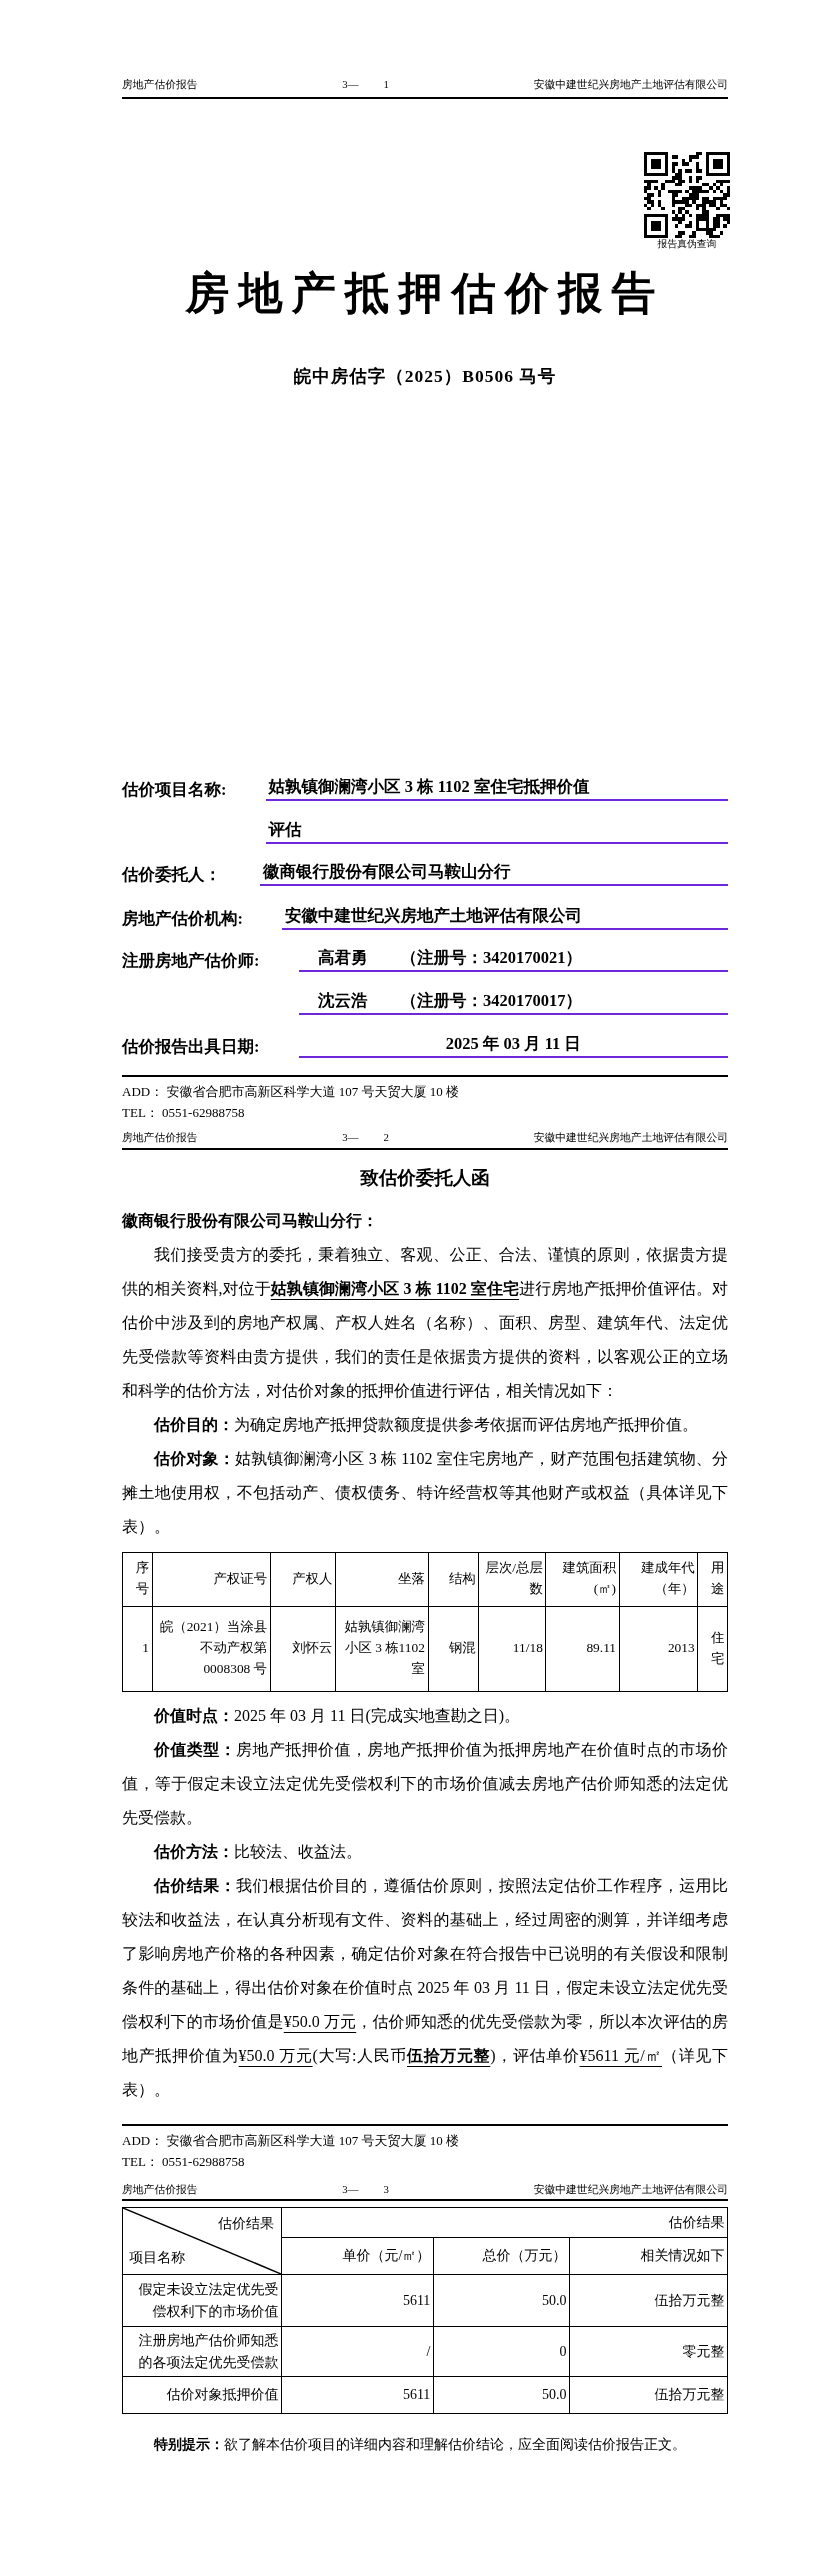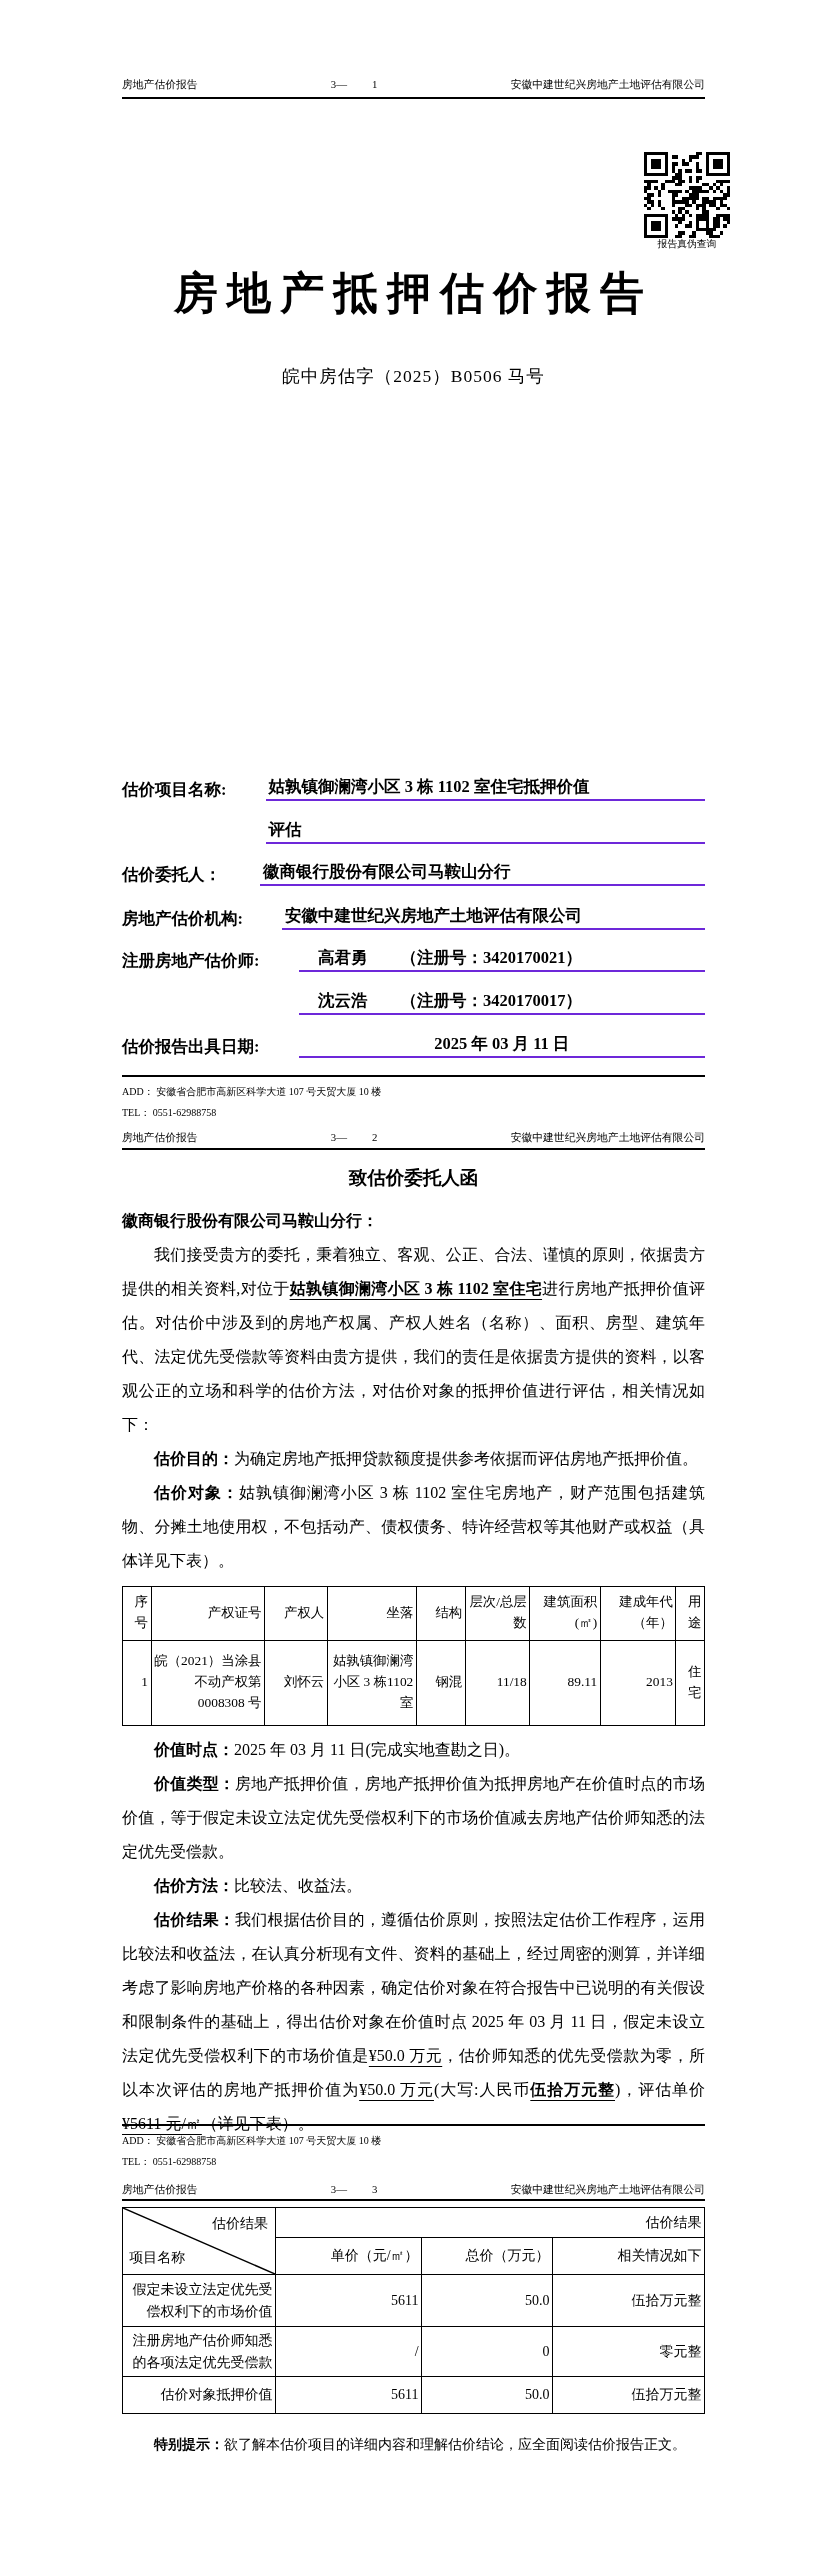--- a/index.html
+++ b/index.html
@@ -1,25 +1,25 @@
 <!DOCTYPE html>
 <html style="font-size:8.2px"><head>
 <meta charset="utf-8">
 <style>
   html,body{margin:0;padding:0;background:#fff;}
   .doc{position:relative;width:818px;height:3300px;background:#fff;color:#000;
        font-family:"Liberation Serif","DejaVu Serif",serif;overflow:hidden;}
   .abs{position:absolute;}
-  .cx{left:122px;right:113px;}
+  .cx{left:122px;right:90px;}
   
   .pgheader{display:flex;justify-content:space-between;align-items:baseline;font-size:10.8px;}
   .pgnum{white-space:nowrap;}
   .pgnum .num{margin-left:25px;}
   .rule{height:1.5px;background:#000;}
-  .pfooter{font-size:10px;line-height:13.4px;}
+  .pfooter{font-size:13px;line-height:13.4px;}
   
   .qr-caption{font-size:9.8px;text-align:center;}
   .doc-title{font-size:44px;font-weight:bold;letter-spacing:9.3px;text-align:center;line-height:47px;}
   .doc-subtitle{font-size:17.5px;text-align:center;letter-spacing:1px;}
   .info-row{display:flex;font-size:16.5px;font-weight:bold;height:28px;align-items:flex-end;gap:39px;}
   .ilabel{white-space:pre;}
   .ghost{visibility:hidden;}
   .ival{flex:1;border-bottom:2px solid #6d28d9;white-space:pre;padding:0 0 1.5px 3.1px;}
   .ival.center{text-align:center;padding-left:0;}
   
@@ -262,21 +262,21 @@
       <rect x="18" y="0" width="7" height="7" fill="#000"></rect>
       <rect x="19" y="1" width="5" height="5" fill="#fff"></rect>
       <rect x="20" y="2" width="3" height="3" fill="#000"></rect>
       <rect x="0" y="18" width="7" height="7" fill="#000"></rect>
       <rect x="1" y="19" width="5" height="5" fill="#fff"></rect>
       <rect x="2" y="20" width="3" height="3" fill="#000"></rect>
     </svg>
   <div class="abs qr-caption" style="left:644px;top:238px;width:86px;">报告真伪查询</div>
 
   <div class="abs cx doc-title" style="top:270px;">房地产抵押估价报告</div>
-  <div class="abs cx doc-subtitle" style="top:364px;">皖中房估字（2025）B0506 马号</div>
+  <div class="abs cx doc-subtitle" style="top:364px;font-weight:bold;">皖中房估字（2025）B0506 马号</div>
 
   <div class="abs cx info-row" style="top:773px;">
     <span class="ilabel">估价项目名称:</span>
     <span class="ival">姑孰镇御澜湾小区 3 栋 1102 室住宅抵押价值</span>
   </div>
   <div class="abs cx info-row" style="top:858px;">
     <span class="ilabel">估价委托人：</span>
     <span class="ival">徽商银行股份有限公司马鞍山分行</span>
   </div>
   <div class="abs cx info-row" style="top:816px;">

